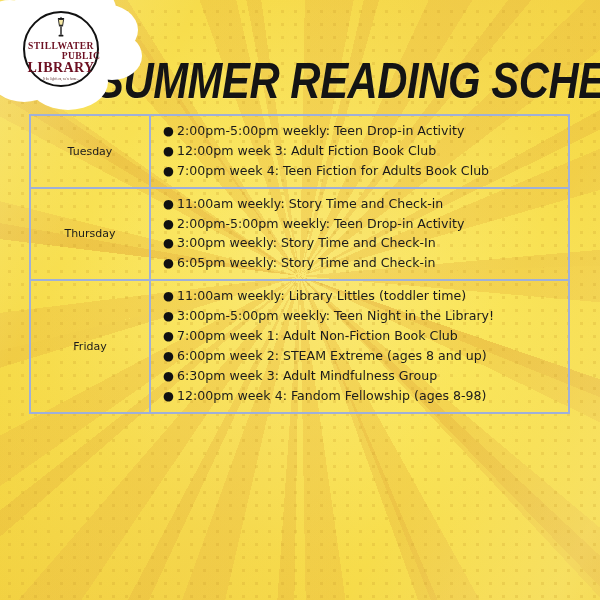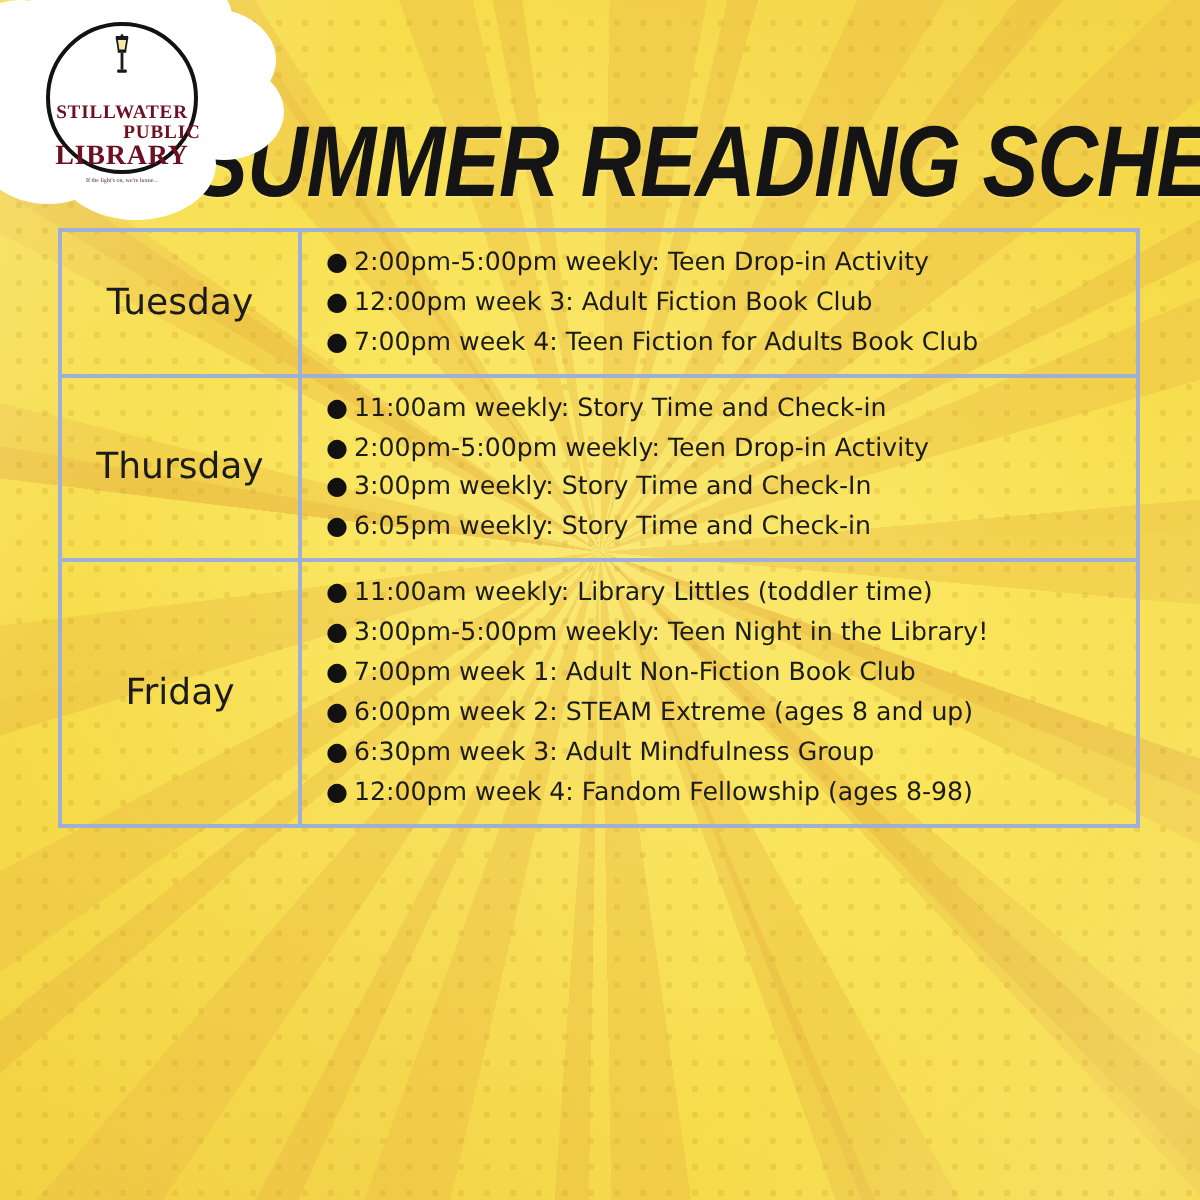--- a/index.html
+++ b/index.html
@@ -120,21 +120,21 @@
     height: 21px;
     display: block;
   }
   .logo-line {
     font-family: "Liberation Serif", serif;
     font-weight: bold;
     color: #6d1022;
     letter-spacing: 0.4px;
     line-height: 1.02;
   }
-  .logo-l1 { font-size: 9.6px; margin-top: 15px; }
+  .logo-l1 { font-size: 9.6px; margin-top: 4px; }
   .logo-l2 { font-size: 9.6px; padding-left: 40px; }
   .logo-l3 { font-size: 14px; }
   .logo-tag {
     font-family: "Liberation Serif", serif;
     font-size: 3.2px;
     color: #5a3030;
     line-height: 1.25;
     text-align: center;
     margin-top: 2px;
     width: 54px;
@@ -174,21 +174,21 @@
   .schedule td {
     border: 2px solid #9fb0d8;
     vertical-align: middle;
     padding: 0;
     background: transparent;
   }
   td.day-cell {
     width: 114px;
     text-align: center;
     font-family: "DejaVu Sans", sans-serif;
-    font-size: 18px;
+    font-size: 11px;
     color: #1b1b1b;
     padding: 4px 2px;
   }
   td.events-cell {
     padding: 5px 6px 6px 4px;
   }
   ul.event-list {
     margin: 0;
     padding: 0 0 0 22px;
     list-style: none;

